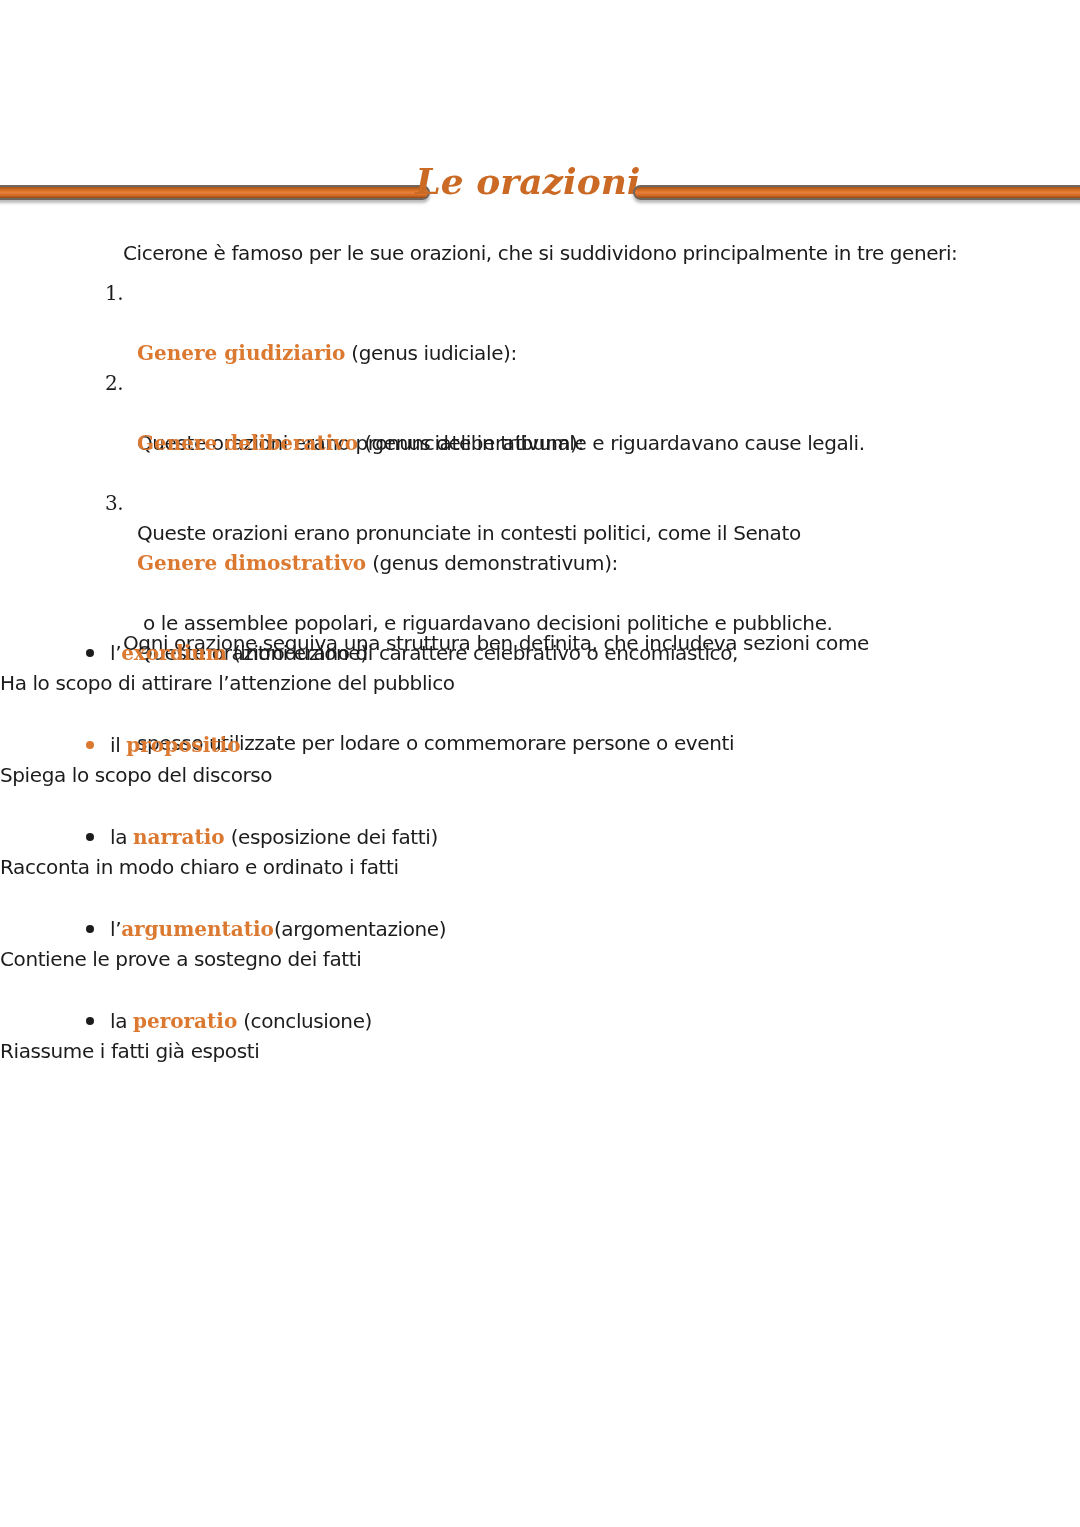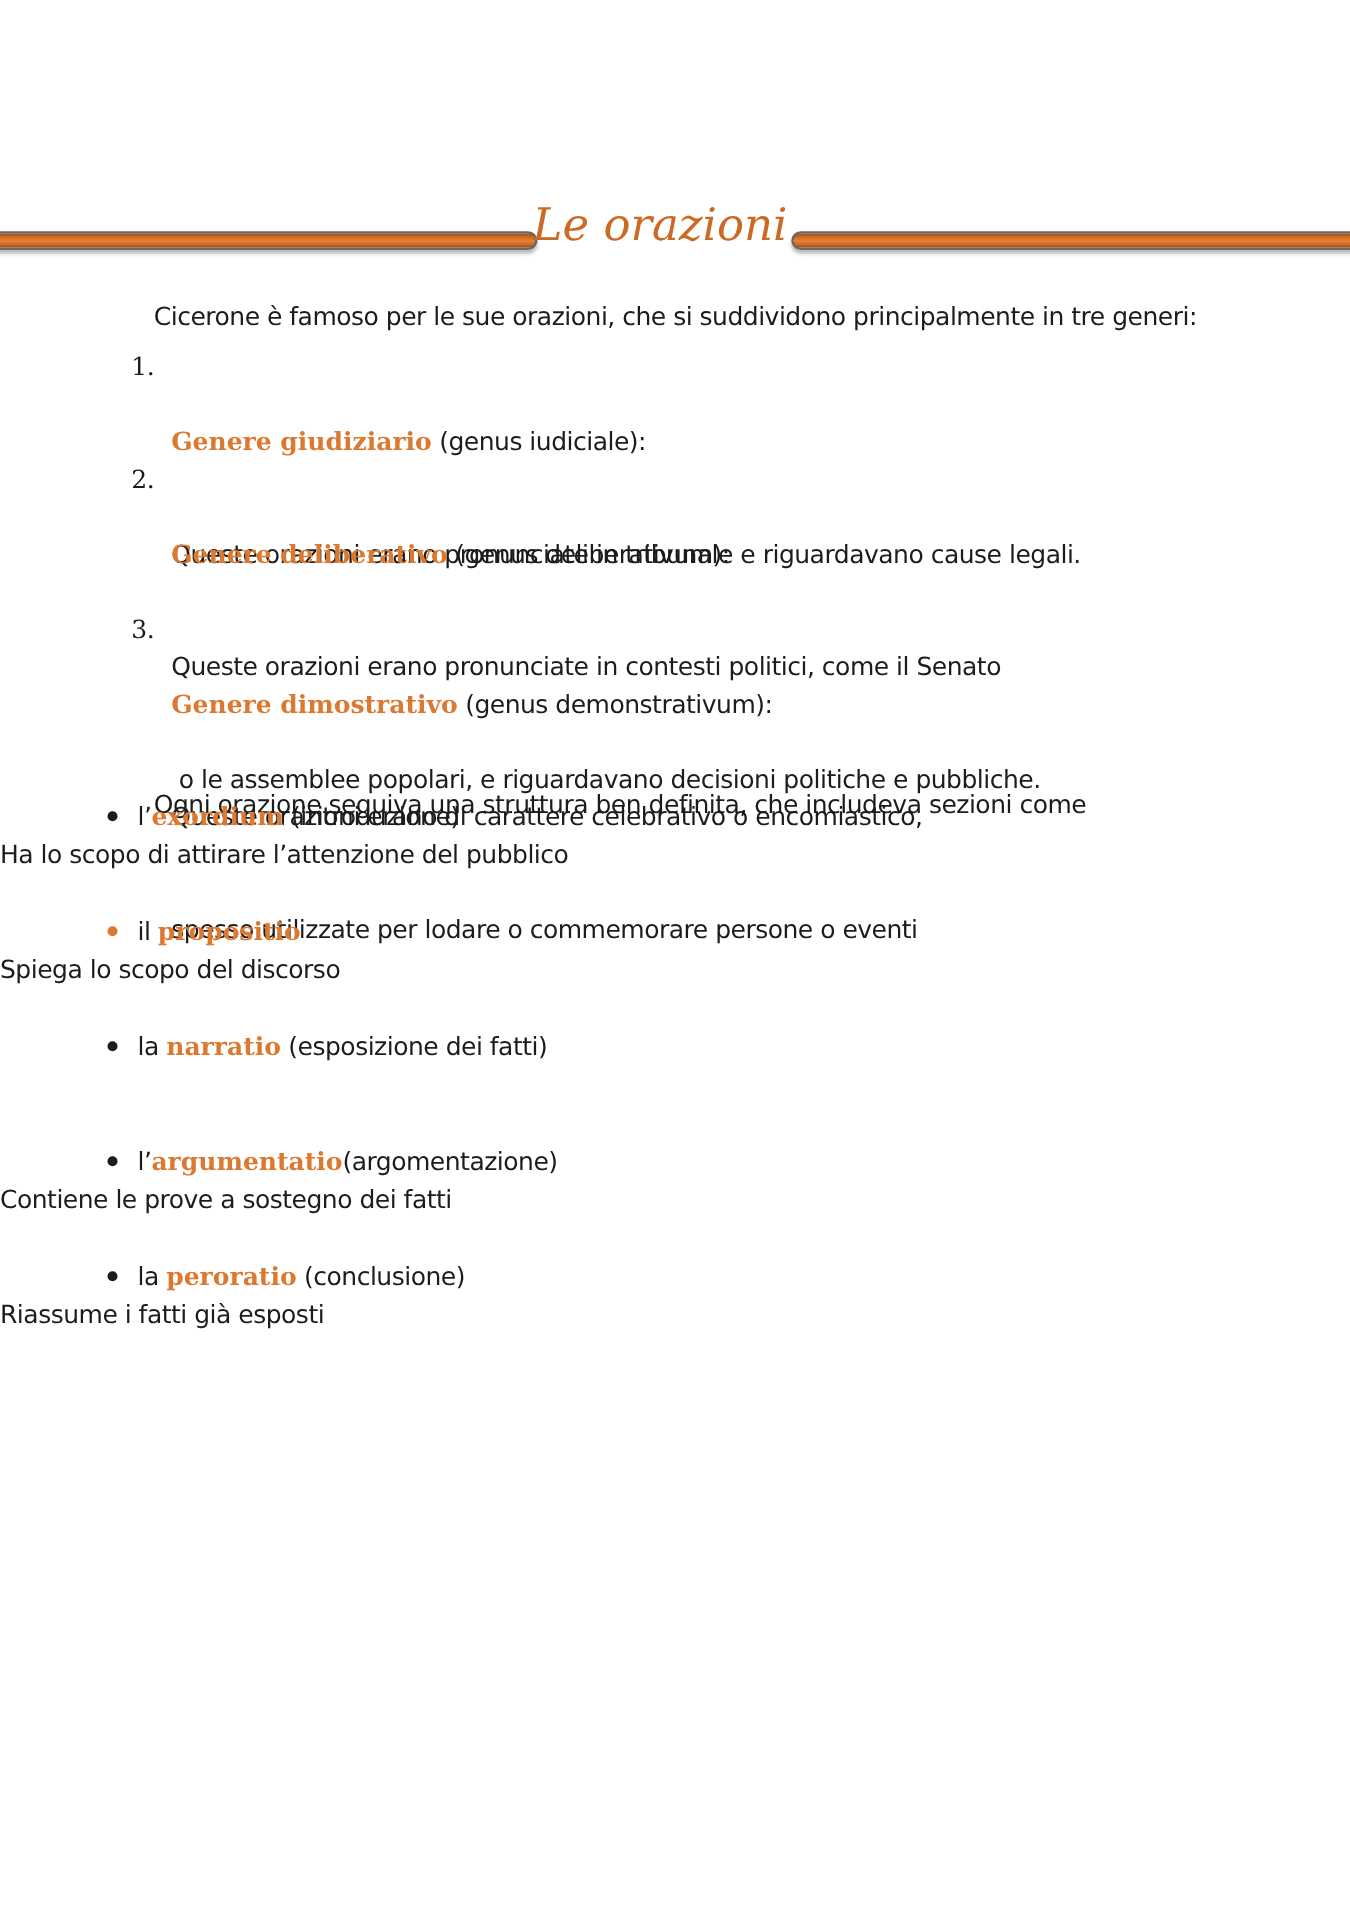--- a/index.html
+++ b/index.html
@@ -26,21 +26,21 @@
   }
   .bar-left  { left: -4px; width: 430px; border-radius: 0 8px 8px 0; }
   .bar-right { left: 633px; right: -4px; border-radius: 8px 0 0 8px; }
   .title {
     position: absolute;
     left: 408px; top: 153px; width: 240px;
     margin: 0;
     text-align: center;
     font-family: "DejaVu Serif", serif;
     font-style: italic;
-    font-weight: normal;
+    font-weight: bold;
     font-size: 36px;
     line-height: 56px;
     letter-spacing: 0px;
     color: #cb6a24;
   }
   
   .block { position: absolute; left: 103px; right: 60px; white-space: pre-wrap; margin-left: 20px; }
   .term {
     font-family: "DejaVu Serif", serif;
     font-weight: bold;
@@ -110,20 +110,21 @@
     <div class="bullet-desc">Ha lo scopo di attirare l’attenzione del pubblico</div>
   </div>
 
   <div class="bullet-group" style="top:730px">
     <div class="bullet-line"><span class="dot orange"></span><span>il </span><span class="term">propositio</span><span></span></div>
     <div class="bullet-desc">Spiega lo scopo del discorso</div>
   </div>
 
   <div class="bullet-group" style="top:822px">
     <div class="bullet-line"><span class="dot"></span><span>la </span><span class="term">narratio</span><span> (esposizione dei fatti)</span></div>
+    <div class="bullet-desc">Racconta in modo chiaro e ordinato i fatti</div>
   </div>
 
   <div class="bullet-group" style="top:914px">
     <div class="bullet-line"><span class="dot"></span><span>l’</span><span class="term">argumentatio</span><span>(argomentazione)</span></div>
     <div class="bullet-desc">Contiene le prove a sostegno dei fatti</div>
   </div>
 
   <div class="bullet-group" style="top:1006px">
     <div class="bullet-line"><span class="dot"></span><span>la </span><span class="term">peroratio</span><span> (conclusione)</span></div>
     <div class="bullet-desc">Riassume i fatti già esposti</div>

